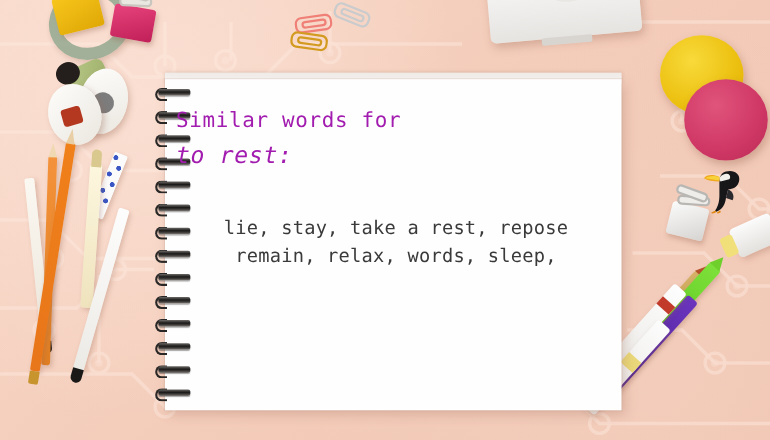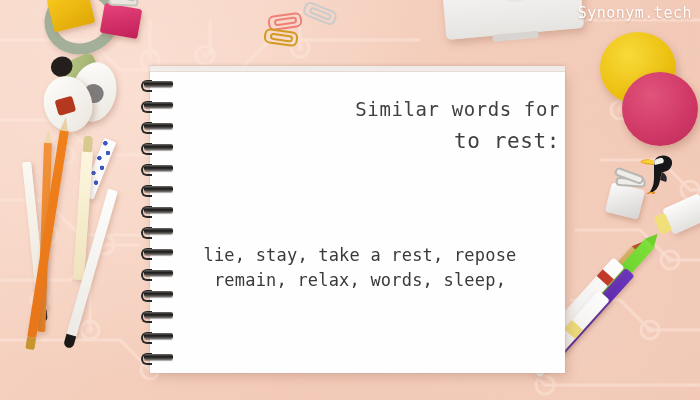--- a/index.html
+++ b/index.html
@@ -48,28 +48,28 @@
     box-shadow:0 1px 1px rgba(0,0,0,.35);
   }
   .ring .hook{
     position:absolute;left:0;top:0px;width:9px;height:8px;
     border:2px solid #2a2827;border-right:none;
     border-radius:6px 0 0 6px;
   }
 
   
   .title-wrap{
-    position:absolute;left:160px;top:96px;width:400px;text-align:right;
-    color:#404040;
+    position:absolute;left:160px;top:96px;width:400px;text-align:left;
+    color:#a21caf;
   }
   .title-line1{font-size:19px;letter-spacing:.6px;line-height:26px;}
-  .title-line2{font-size:21px;letter-spacing:.6px;line-height:30px;margin-top:4px;}
+  .title-line2{font-size:21px;letter-spacing:.6px;line-height:30px;margin-top:4px;font-style:italic;}
   .body-wrap{
     position:absolute;left:160px;top:196px;width:400px;text-align:center;
-    color:#3a3a3a;font-size:17px;line-height:25px;letter-spacing:.2px;margin-top:47px;
+    color:#3a3a3a;font-size:17px;line-height:25px;letter-spacing:.2px;
   }
 
   
   .watermark{
     position:absolute;right:8px;top:4px;
     color:#ffffff;font-size:15px;letter-spacing:.5px;
     text-shadow:0 1px 2px rgba(150,100,80,.45);
   }
 
   
@@ -408,15 +408,14 @@
   <div class="title-wrap">
     <div class="title-line1">Similar words for</div>
     <div class="title-line2">to rest:</div>
   </div>
 
   <div class="body-wrap">
     <div>lie, stay, take a rest, repose</div>
     <div>remain, relax, words, sleep,</div>
   </div>
 
-  <div class="watermark">Synonym.tech</div>
 
 </div>
 
 </body></html>

